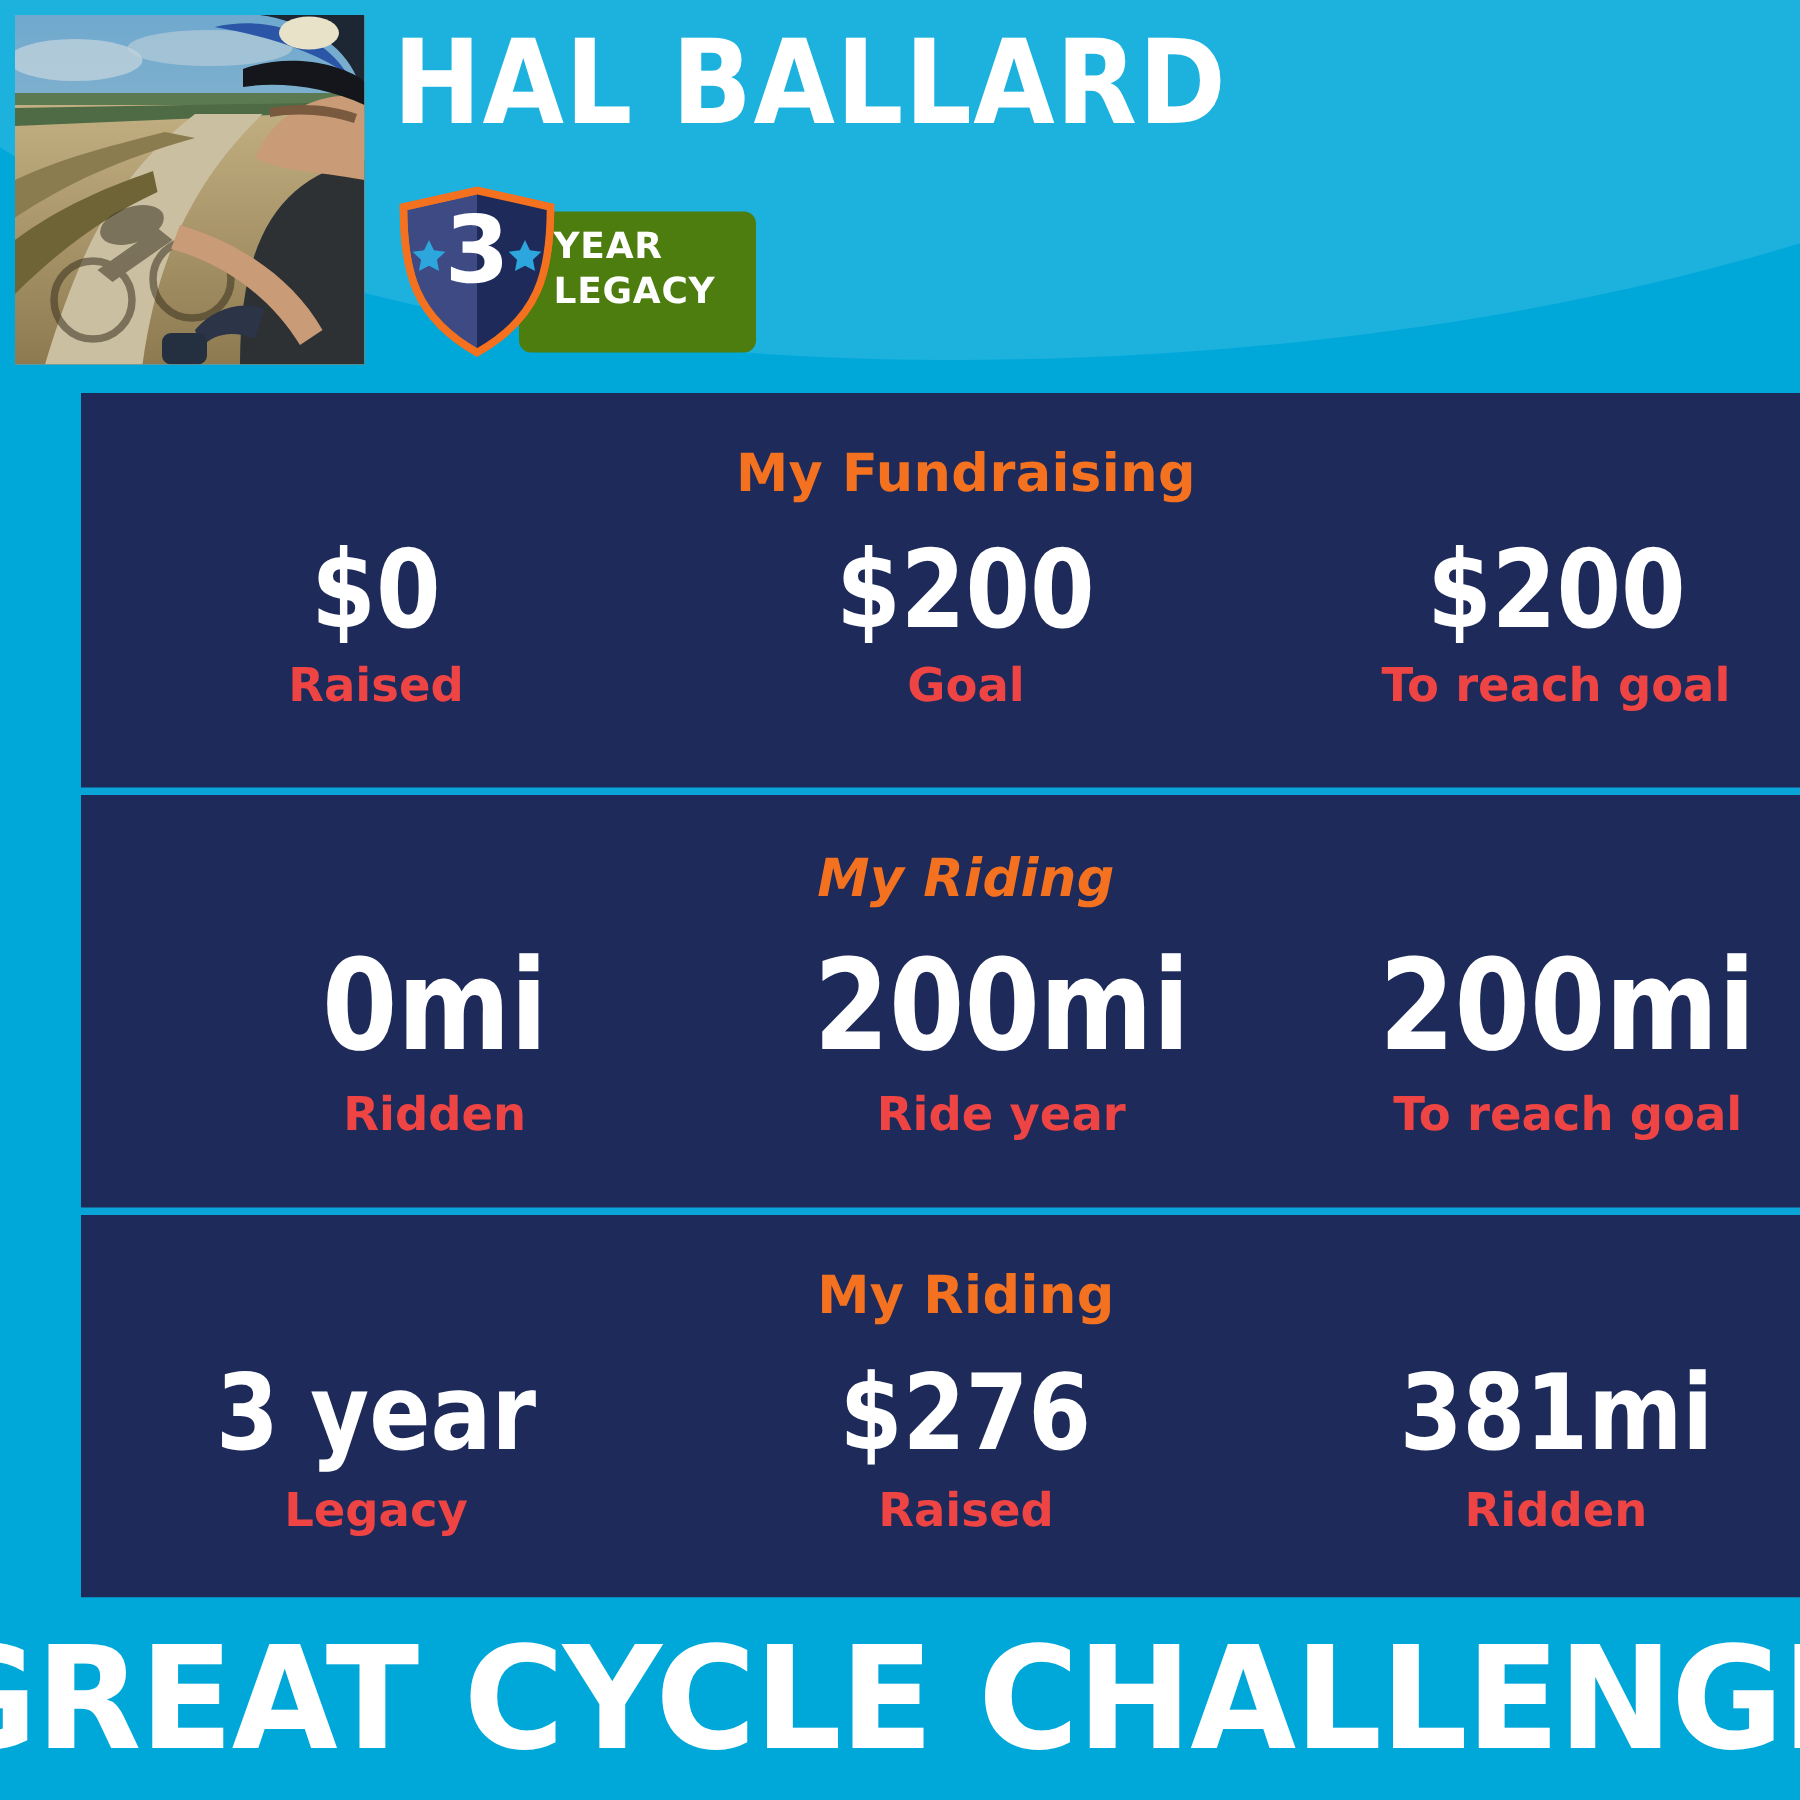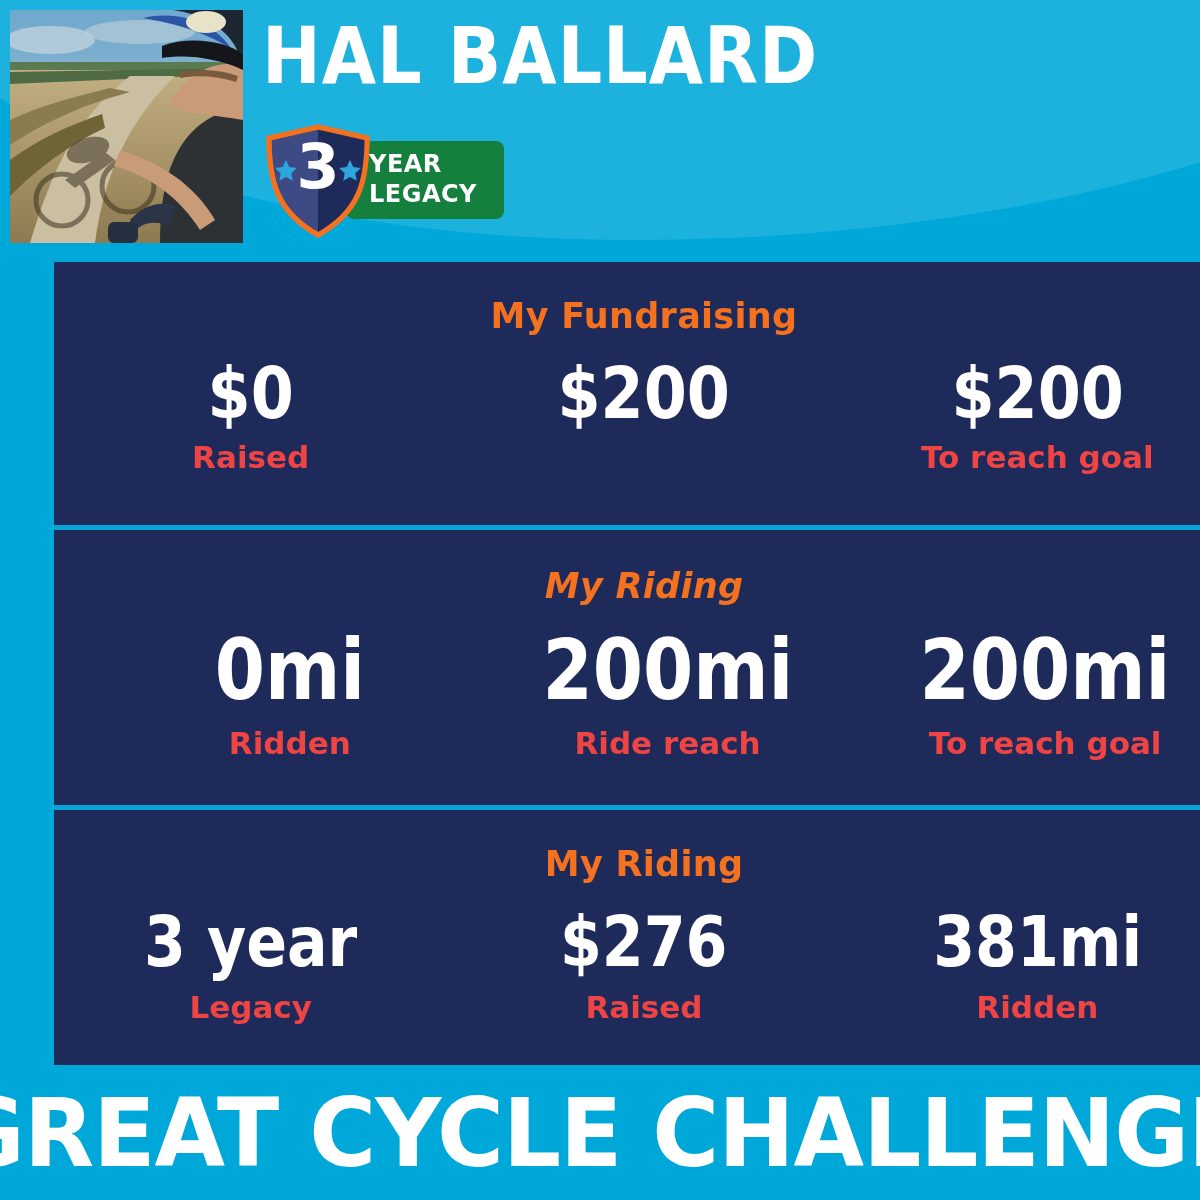--- a/index.html
+++ b/index.html
@@ -71,22 +71,22 @@
     left: 264px;
     top: 124px;
     width: 240px;
     height: 114px;
   }
   .legacy-plate {
     position: absolute;
     left: 82px;
     top: 17px;
     width: 158px;
-    height: 78px;
-    background: #15803d;
+    height: 94px;
+    background: #4d7c0f;
     border-radius: 8px;
   }
   .legacy-plate-text {
     position: absolute;
     left: 23px;
     top: 8px;
     font-family: "DejaVu Sans", sans-serif;
     font-weight: 700;
     font-size: 24px;
     line-height: 30px;
@@ -288,40 +288,41 @@
 
     <div class="section fundraising">
       <div class="section-title">My Fundraising</div>
       <div class="stat-row">
         <div class="stat">
           <div class="stat-value">$0</div>
           <div class="stat-label">Raised</div>
         </div>
         <div class="stat">
           <div class="stat-value">$200</div>
+          <div class="stat-label">Goal</div>
         </div>
         <div class="stat">
           <div class="stat-value">$200</div>
           <div class="stat-label">To reach goal</div>
         </div>
       </div>
     </div>
 
     <div class="divider"></div>
 
     <div class="section riding">
       <div class="section-title">My Riding</div>
       <div class="stat-row">
         <div class="stat">
           <div class="stat-value">0mi</div>
           <div class="stat-label">Ridden</div>
         </div>
         <div class="stat">
           <div class="stat-value">200mi</div>
-          <div class="stat-label">Ride reach</div>
+          <div class="stat-label">Ride year</div>
         </div>
         <div class="stat">
           <div class="stat-value">200mi</div>
           <div class="stat-label">To reach goal</div>
         </div>
       </div>
     </div>
 
     <div class="divider"></div>
 

